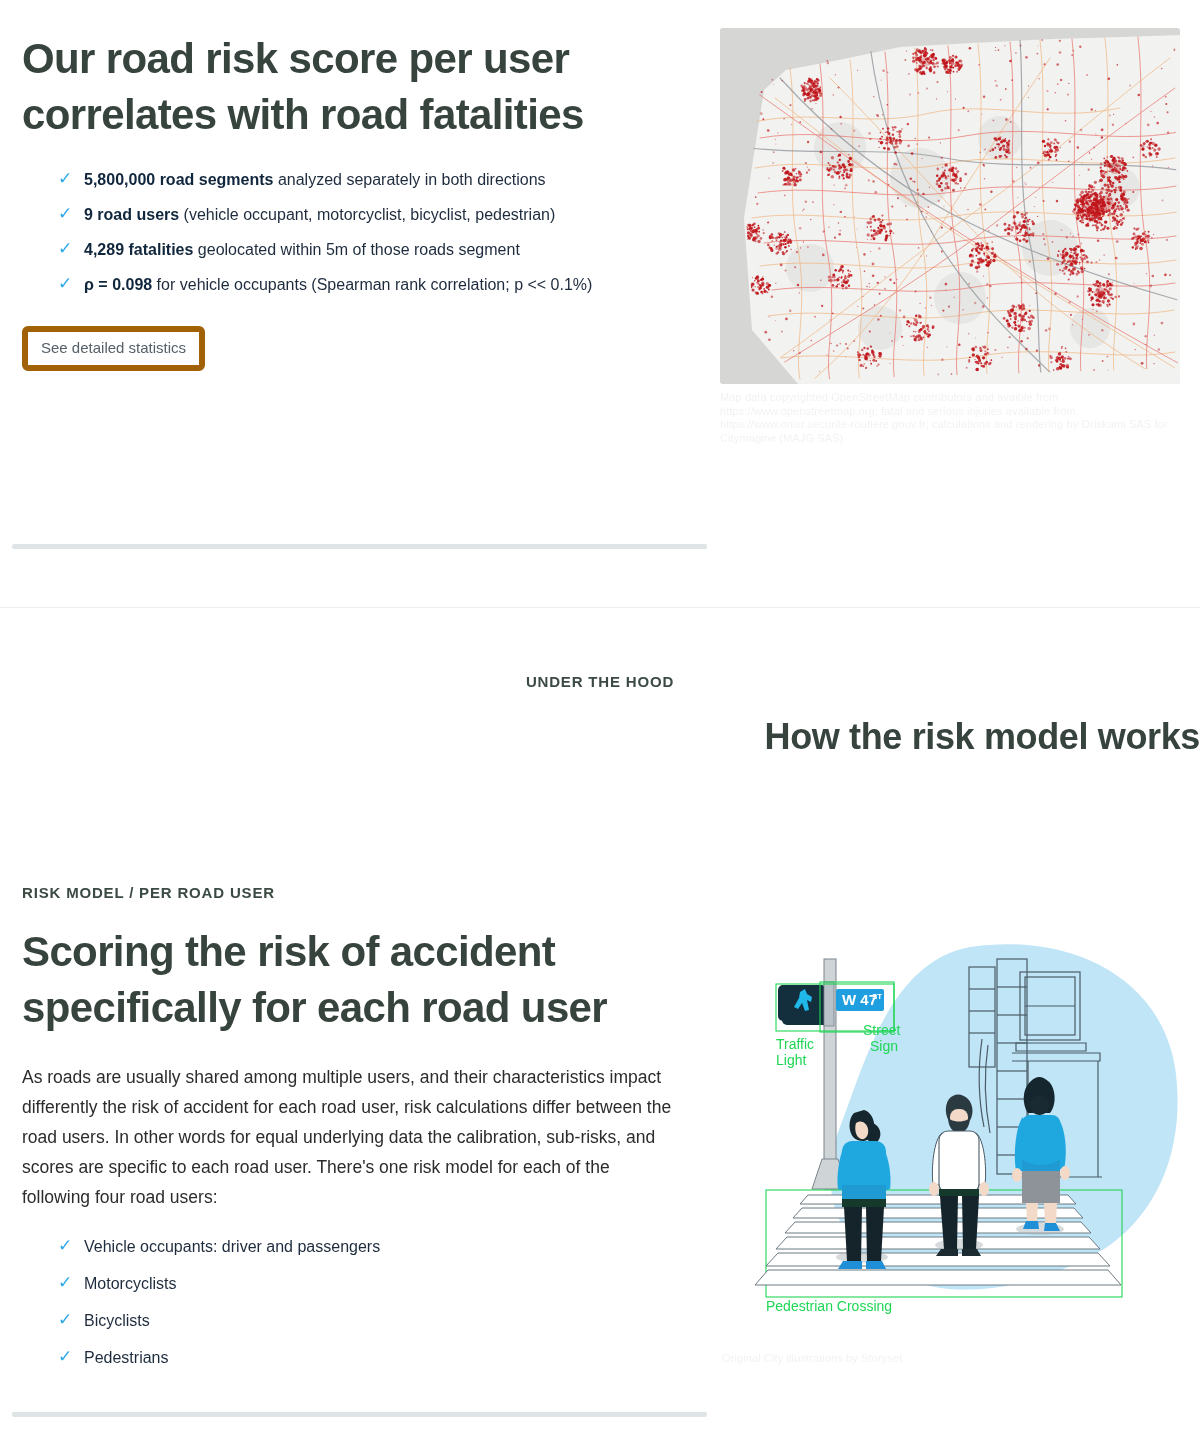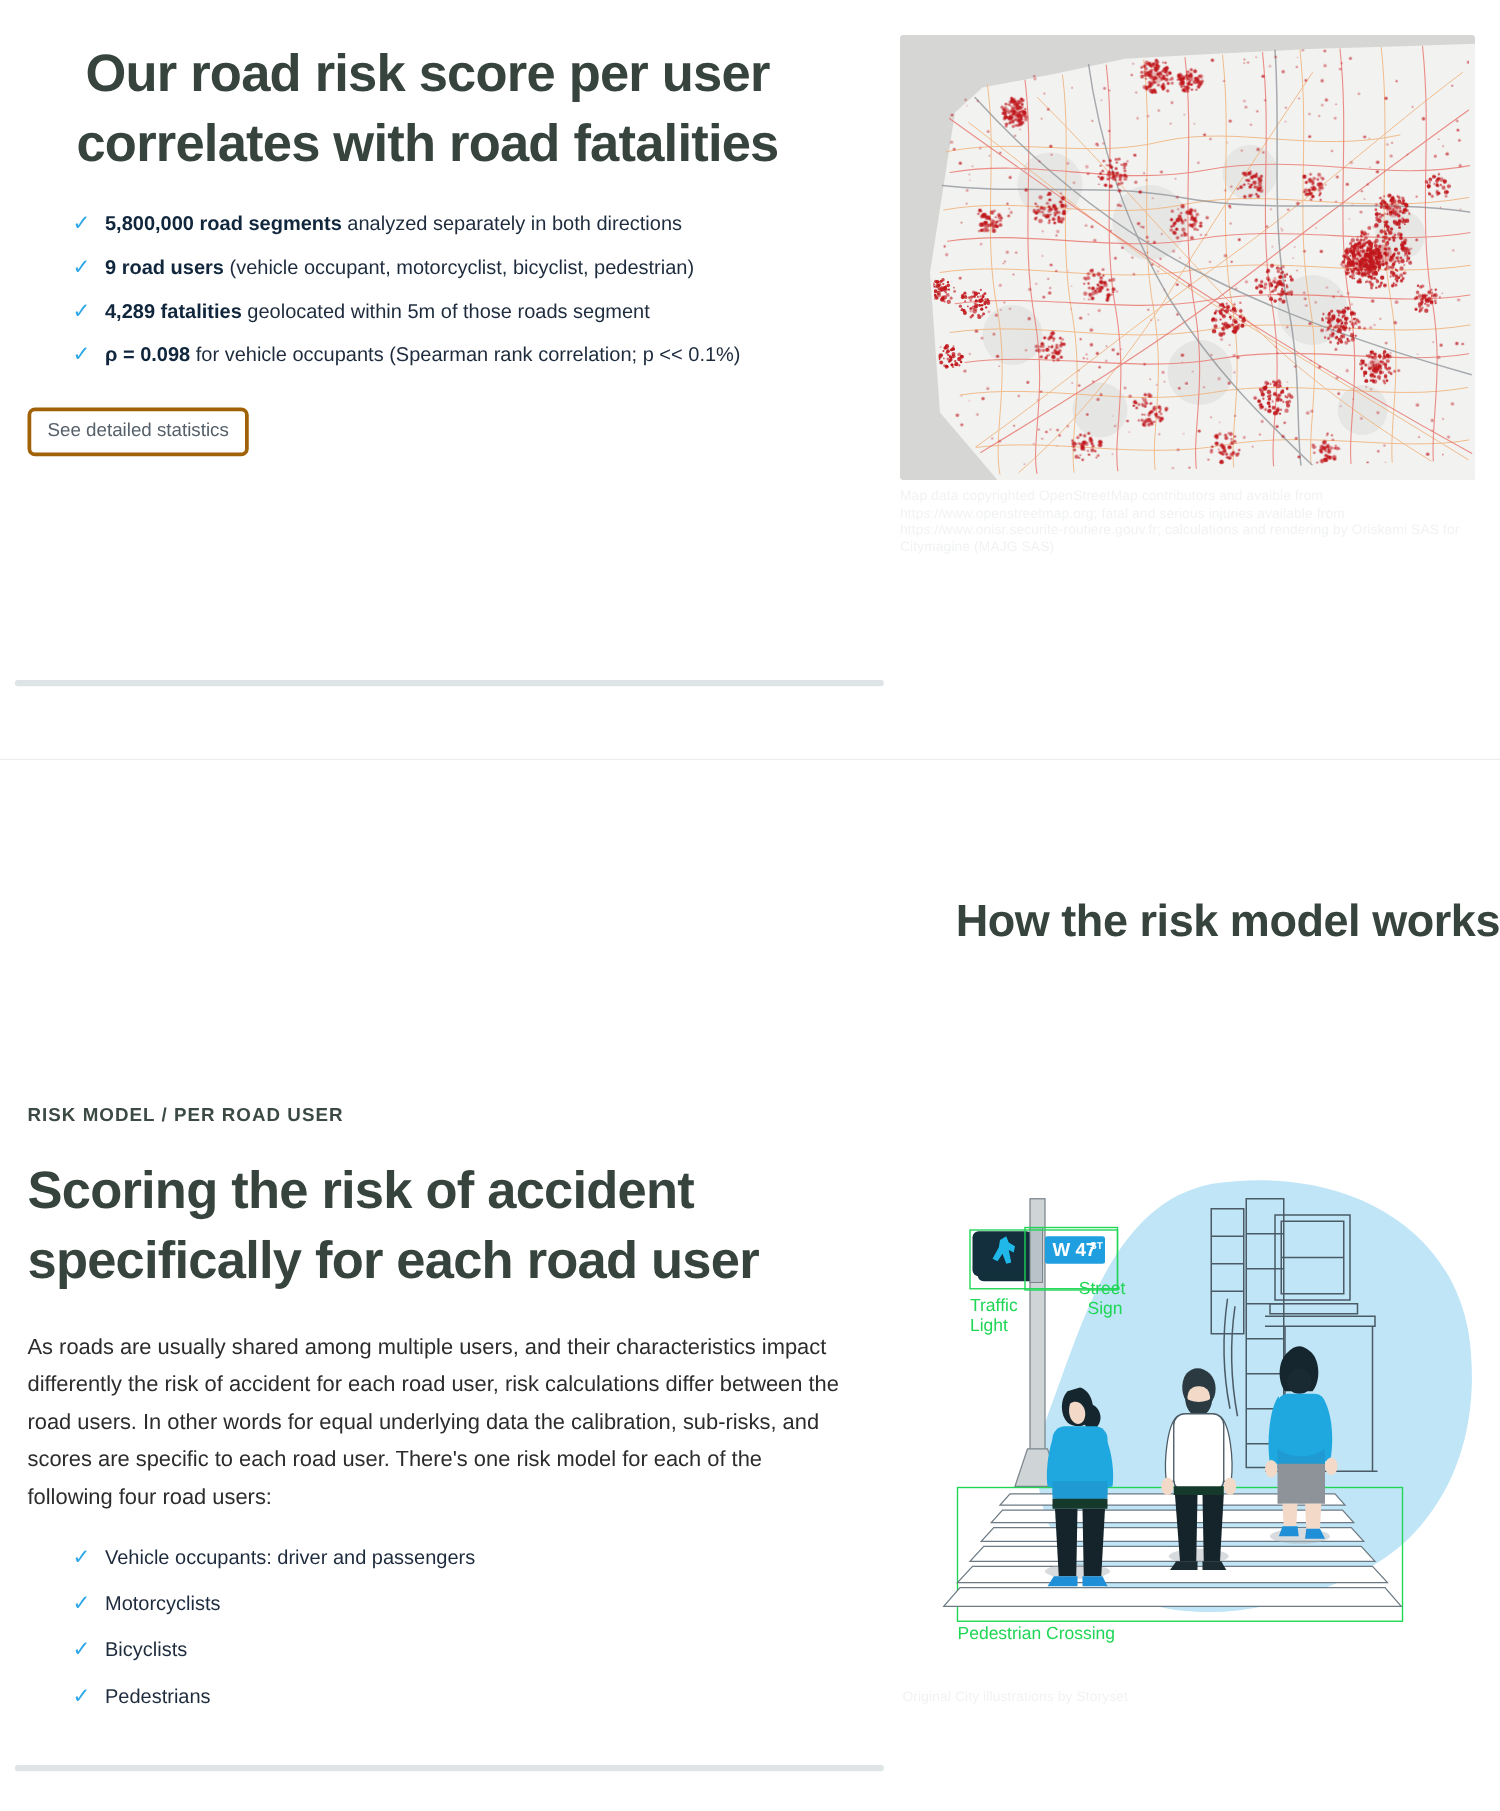--- a/index.html
+++ b/index.html
@@ -68,29 +68,29 @@
     position: absolute;
     left: 0; width: 1200px;
     height: 1px;
     background: #eceef0;
   }
 
   
   #section-performance { position: absolute; left: 0; top: 0; width: 1200px; height: 608px; }
   #perf-text { position: absolute; left: 22px; top: 31px; width: 660px; }
   #perf-eyebrow { margin-bottom: 22px; }
-  #perf-headline { width: 640px; margin-bottom: 26px; text-align: center; }
+  #perf-headline { width: 640px; margin-bottom: 26px; }
   #perf-body { width: 646px; margin-bottom: 26px; }
   #perf-list { margin-left: 36px; }
 
   .outline-btn {
     display: inline-block;
     margin-top: 17px;
     padding: 7px 13px 8px 13px;
-    border: 3px solid #a16207;
+    border: 6px solid #a16207;
     border-radius: 6px;
     background: #ffffff;
     font-size: 15px;
     line-height: 18px;
     color: #55606a;
     font-family: "Liberation Sans", sans-serif;
     cursor: pointer;
   }
 
   #map-figure { position: absolute; left: 720px; top: 28px; width: 460px; }
@@ -2548,20 +2548,21 @@
     </div>
     <figcaption id="map-caption" class="caption">Map data copyrighted OpenStreetMap contributors and avaible from https://www.openstreetmap.org; fatal and serious injuries available from https://www.onisr.securite-routiere.gouv.fr; calculations and rendering by Oriskami SAS for Citymagine (MAJG SAS)</figcaption>
   </figure>
 
   <div class="divider-thick" style="left:12px; top:544px; width:695px;"></div>
   <div class="divider-thin" style="top:607px;"></div>
 </section>
 
 <section id="section-hood">
 
+  <div id="hood-eyebrow" class="eyebrow">UNDER THE HOOD</div>
   <h2 id="hood-title">How the risk model works</h2>
 
   <div id="roaduser-text">
     <div id="ru-eyebrow" class="eyebrow">RISK MODEL / PER ROAD USER</div>
     <h1 id="ru-headline" class="headline">Scoring the risk of accident specifically for each road user</h1>
     <p id="ru-body" class="bodytext">As roads are usually shared among multiple users, and their characteristics impact differently the risk of accident for each road user, risk calculations differ between the road users. In other words for equal underlying data the calibration, sub-risks, and scores are specific to each road user. There's one risk model for each of the following four road users:</p>
 
     <ul id="ru-list" class="checklist">
       <li><span class="tick">✓</span><span>Vehicle occupants: driver and passengers</span></li>
       <li><span class="tick">✓</span><span>Motorcyclists</span></li>

